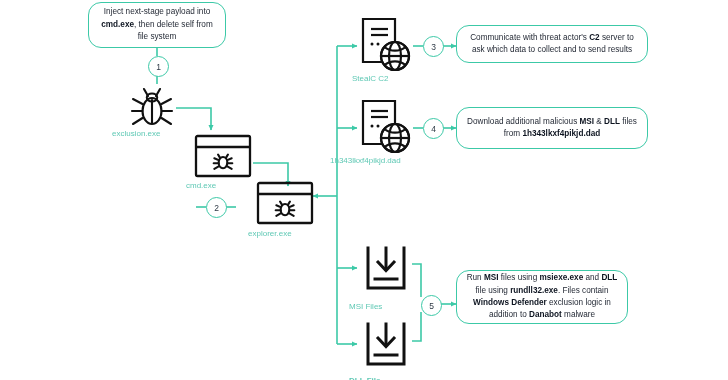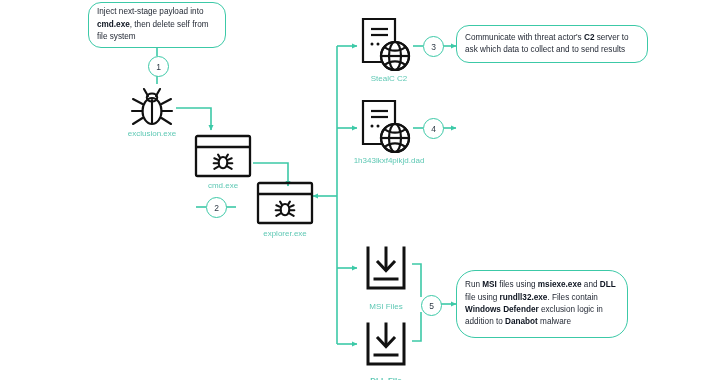--- a/index.html
+++ b/index.html
@@ -14,21 +14,21 @@
   
   .callout{
     position:absolute;
     box-sizing:border-box;
     border:1.5px solid #3cc9a7;
     border-radius:13px;
     background:#ffffff;
     color:#1e2430;
     font-size:8.2px;
     line-height:1.52;
-    text-align:left;
+    text-align:center;
     display:flex;
     align-items:center;
     justify-content:center;
     padding:5px 8px;
   }
   .callout b{font-weight:bold;color:#0d1420;}
 
   
   .badge{
     position:absolute;
@@ -40,21 +40,21 @@
     font-size:8.5px;
     display:flex;align-items:center;justify-content:center;
     z-index:6;
   }
 
   
   .nlabel{
     position:absolute;
     color:#5ec8b4;
     font-size:8px;
-    text-align:center;
+    text-align:left;
     white-space:nowrap;
   }
 
   
   .icon{position:absolute;}
 
   
   #wires{position:absolute;left:0;top:0;width:728px;height:380px;}
 </style>
 </head>
@@ -225,18 +225,21 @@
 
   <div class="callout" style="left:88px;top:2px;width:138px;height:46px;">
       <span><span>Inject next-stage payload into </span><b>cmd.exe</b><span>, then delete self from file system</span></span>
     </div>
 
 
   <div class="callout" style="left:456px;top:25px;width:192px;height:38px;">
       <span><span>Communicate with threat actor's </span><b>C2</b><span> server to ask which data to collect and to send results</span></span>
     </div>
 
-
-  <div class="callout" style="left:456px;top:270px;width:172px;height:68px;border-radius:19px;">
+  <div class="callout" style="left:456px;top:107px;width:192px;height:42px;">
+      <span><span>Download additional malicious </span><b>MSI</b><span> &amp; </span><b>DLL</b><span> files from </span><b>1h343lkxf4pikjd.dad</b></span>
+    </div>
+
+  <div class="callout" style="left:456px;top:270px;width:172px;height:54px;">
       <span><span>Run </span><b>MSI</b><span> files using </span><b>msiexe.exe</b><span> and </span><b>DLL</b><span> file using </span><b>rundll32.exe</b><span>. Files contain </span><b>Windows Defender</b><span> exclusion logic in addition to </span><b>Danabot</b><span> malware</span></span>
     </div>
 
 </div>
 
 </body></html>

